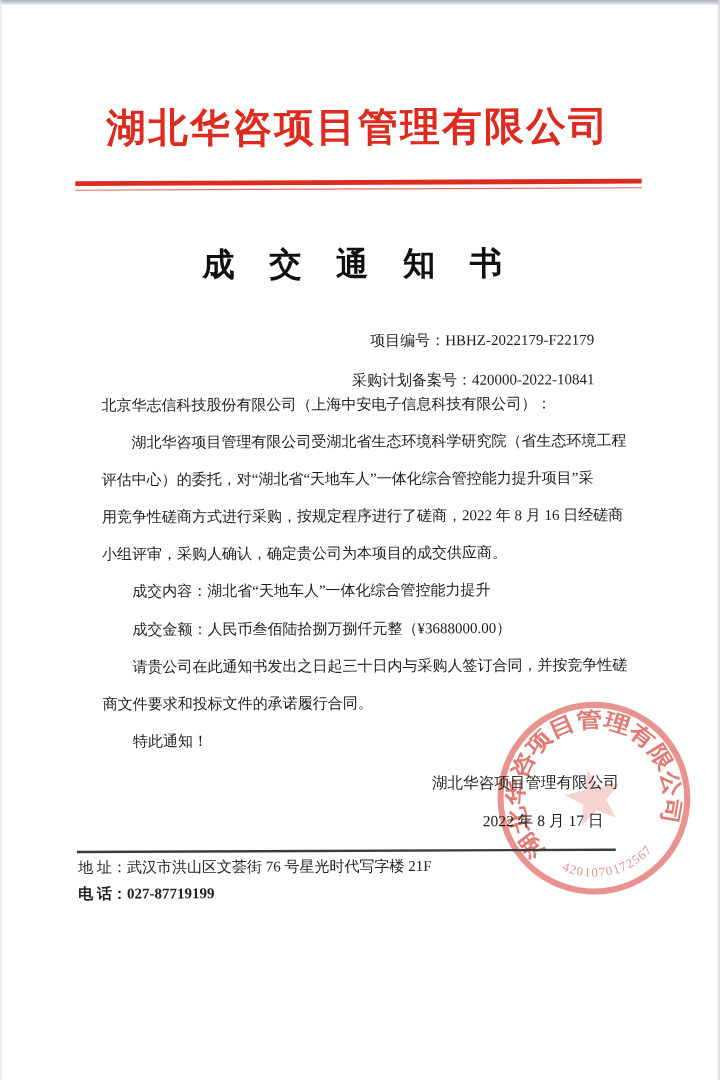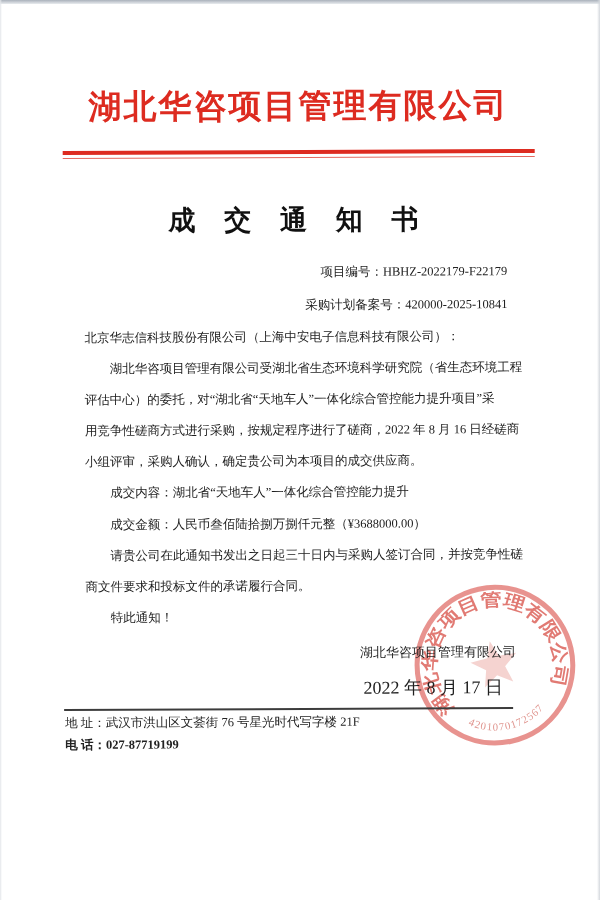--- a/index.html
+++ b/index.html
@@ -27,33 +27,33 @@
   }
   .rule-thick { position:absolute; top:150px; left:64px; width:472px; height:4px; background:#dd2b20; }
   .rule-thin  { position:absolute; top:157px; left:64px; width:472px; height:1px; background:#e4685f; }
 
   .doc-title {
     position:absolute; top:202px; left:0; width:100%;
     text-align:center; font-size:27px; font-weight:bold;
     letter-spacing:11px; color:#101010; white-space:nowrap;
   }
 
-  .meta-line { position:absolute; right:92px; font-size:12.5px; color:#222; white-space:nowrap; }
+  .meta-line { position:absolute; right:104px; font-size:12.5px; color:#222; white-space:nowrap;margin-top:12px; }
   .meta-project { top:264px; }
   .meta-record  { top:297px; }
 
   .body-text {
     position:absolute; top:322px; left:85px; width:438px;
     font-size:12.5px; line-height:31.1px; color:#1c1c1c;
   }
   .body-line { white-space:nowrap; }
   .body-line.indent { padding-left:25px; }
 
   .sig-company { position:absolute; top:644px; right:85px; font-size:13px; z-index:2; white-space:nowrap; }
-  .sig-date    { position:absolute; top:676px; right:98px; font-size:18px; z-index:2; white-space:nowrap; }
+  .sig-date    { position:absolute; top:676px; right:98px; font-size:13px; z-index:2; white-space:nowrap; }
 
   .seal {
     position:absolute; left:407px; top:579px; width:174px; height:174px;
     z-index:1; transform:rotate(-12deg); opacity:0.85;
   }
 
   .footer-rule { position:absolute; top:708px; left:63px; width:449px; height:2px; background:#3c3c3c; z-index:2; }
   .footer-line { position:absolute; left:64px; font-size:12.5px; color:#222; z-index:2; white-space:nowrap; }
   .footer-addr  { top:714px; }
   .footer-phone { top:736px;font-weight:bold; }
@@ -68,21 +68,21 @@
 <div class="sheet">
 
   <div class="letterhead">湖北华咨项目管理有限公司</div>
   <div class="rule-thick"></div>
   <div class="rule-thin"></div>
 
   <div class="doc-title">成 交 通 知 书</div>
 
   <div class="meta-line meta-project"><span>项目编号：</span><span>HBHZ-2022179-F22179</span></div>
 
-  <div class="meta-line meta-record"><span>采购计划备案号：</span><span>420000-2025-10841</span></div>
+  <div class="meta-line meta-record"><span>采购计划备案号：</span><span>420000-2022-10841</span></div>
 
   <div class="body-text">
     <div class="body-line">北京华志信科技股份有限公司（上海中安电子信息科技有限公司）：</div>
     <div class="body-line indent">湖北华咨项目管理有限公司受湖北省生态环境科学研究院（省生态环境工程</div>
     <div class="body-line">评估中心）的委托，对“湖北省“天地车人”一体化综合管控能力提升项目”采</div>
     <div class="body-line">用竞争性磋商方式进行采购，按规定程序进行了磋商，2022 年 8 月 16 日经磋商</div>
     <div class="body-line">小组评审，采购人确认，确定贵公司为本项目的成交供应商。</div>
     <div class="body-line indent">成交内容：湖北省“天地车人”一体化综合管控能力提升</div>
     <div class="body-line indent">成交金额：人民币叁佰陆拾捌万捌仟元整（¥3688000.00）</div>
     <div class="body-line indent">请贵公司在此通知书发出之日起三十日内与采购人签订合同，并按竞争性磋</div>

